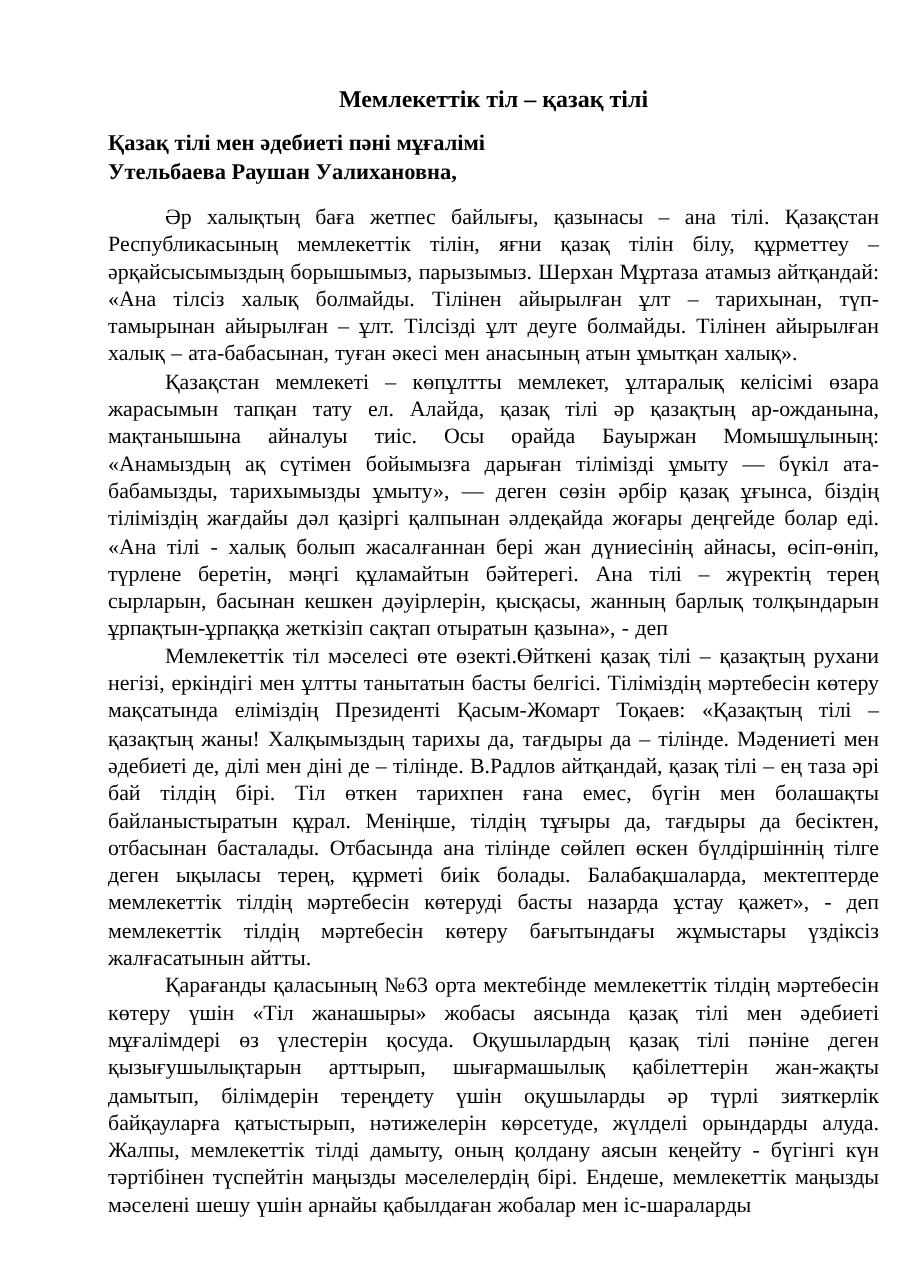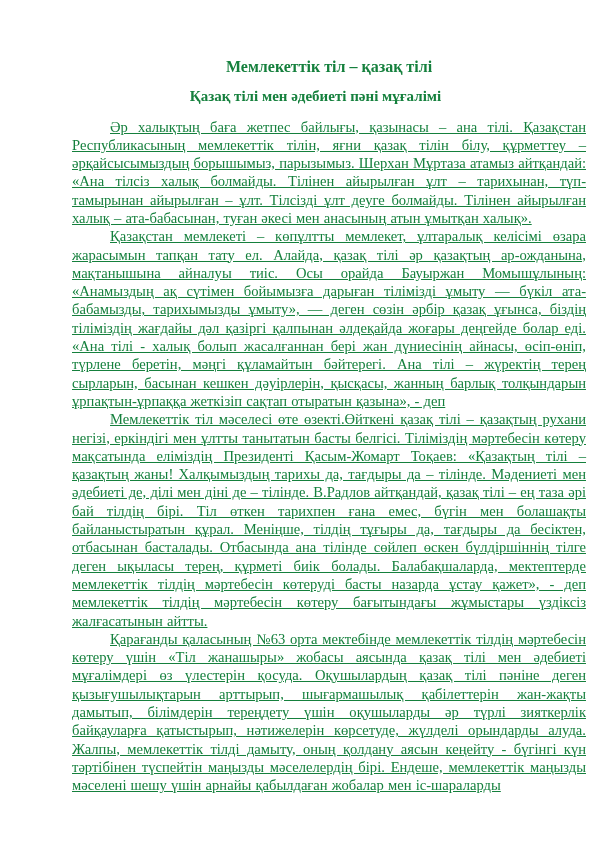--- a/index.html
+++ b/index.html
@@ -8,58 +8,58 @@
     background: #ffffff;
   }
   .page {
     position: relative;
     box-sizing: border-box;
     width: 600px;
     height: 848px;
     background: #ffffff;
     padding: 57px 14px 0 72px;
     font-family: "Liberation Serif", "DejaVu Serif", serif;
-    color: #15803d;
+    color: #000000;
     overflow: hidden;
   }
   .title {
     font-size: 16px;
     line-height: 19px;
     font-weight: bold;
     text-align: center;
     margin: 0 0 11px 0;
   }
   .byline {
     font-size: 15px;
     line-height: 18.5px;
     font-weight: bold;
-    text-align: center;
+    text-align: left;
     margin: 0 27px 12px 0;
   }
   .para {
     font-size: 14.6px;
     line-height: 18.3px;
     text-align: justify;
     margin: 0;
     word-spacing: 0.5px;
   }
   .para.indent {
     text-indent: 38px;
-    text-decoration: underline;
   }
 </style>
 </head>
 <body>
 
 <div class="page">
 
   <h1 class="title">Мемлекеттік тіл – қазақ тілі</h1>
 
   <div class="byline">
     <div>Қазақ тілі мен әдебиеті пәні мұғалімі</div>
+    <div>Утельбаева Раушан Уалихановна,</div>
   </div>
 
   <p class="para indent">Әр халықтың баға жетпес байлығы, қазынасы – ана тілі. Қазақстан Республикасының мемлекеттік тілін, яғни қазақ тілін білу, құрметтеу – әрқайсысымыздың борышымыз, парызымыз. Шерхан Мұртаза атамыз айтқандай: «Ана тілсіз халық болмайды. Тілінен айырылған ұлт – тарихынан, түп-тамырынан айырылған – ұлт. Тілсізді ұлт деуге болмайды. Тілінен айырылған халық – ата-бабасынан, туған әкесі мен анасының атын ұмытқан халық».</p>
 
   <p class="para indent">Қазақстан мемлекеті – көпұлтты мемлекет, ұлтаралық келісімі өзара жарасымын тапқан тату ел. Алайда, қазақ тілі әр қазақтың ар-ожданына, мақтанышына айналуы тиіс. Осы орайда Бауыржан Момышұлының: «Анамыздың ақ сүтімен бойымызға дарыған тілімізді ұмыту — бүкіл ата-бабамызды, тарихымызды ұмыту», — деген сөзін әрбір қазақ ұғынса, біздің тіліміздің жағдайы дәл қазіргі қалпынан әлдеқайда жоғары деңгейде болар еді. «Ана тілі - халық болып жасалғаннан бері жан дүниесінің айнасы, өсіп-өніп, түрлене беретін, мәңгі құламайтын бәйтерегі. Ана тілі – жүректің терең сырларын, басынан кешкен дәуірлерін, қысқасы, жанның барлық толқындарын ұрпақтын-ұрпаққа жеткізіп сақтап отыратын қазына», - деп</p>
 
 
   <p class="para indent">Мемлекеттік тіл мәселесі өте өзекті.Өйткені қазақ тілі – қазақтың рухани негізі, еркіндігі мен ұлтты танытатын басты белгісі. Тіліміздің мәртебесін көтеру мақсатында еліміздің Президенті Қасым-Жомарт Тоқаев: «Қазақтың тілі – қазақтың жаны! Халқымыздың тарихы да, тағдыры да – тілінде. Мәдениеті мен әдебиеті де, ділі мен діні де – тілінде. В.Радлов айтқандай, қазақ тілі – ең таза әрі бай тілдің бірі. Тіл өткен тарихпен ғана емес, бүгін мен болашақты байланыстыратын құрал. Меніңше, тілдің тұғыры да, тағдыры да бесіктен, отбасынан басталады. Отбасында ана тілінде сөйлеп өскен бүлдіршіннің тілге деген ықыласы терең, құрметі биік болады. Балабақшаларда, мектептерде мемлекеттік тілдің мәртебесін көтеруді басты назарда ұстау қажет», - деп мемлекеттік тілдің мәртебесін көтеру бағытындағы жұмыстары үздіксіз жалғасатынын айтты.</p>
 
   <p class="para indent">Қарағанды қаласының №63 орта мектебінде мемлекеттік тілдің мәртебесін көтеру үшін «Тіл жанашыры» жобасы аясында қазақ тілі мен әдебиеті мұғалімдері өз үлестерін қосуда. Оқушылардың қазақ тілі пәніне деген қызығушылықтарын арттырып, шығармашылық қабілеттерін жан-жақты дамытып, білімдерін тереңдету үшін оқушыларды әр түрлі зияткерлік байқауларға қатыстырып, нәтижелерін көрсетуде, жүлделі орындарды алуда. Жалпы, мемлекеттік тілді дамыту, оның қолдану аясын кеңейту - бүгінгі күн тәртібінен түспейтін маңызды мәселелердің бірі. Ендеше, мемлекеттік маңызды мәселені шешу үшін арнайы қабылдаған жобалар мен іс-шараларды</p>

